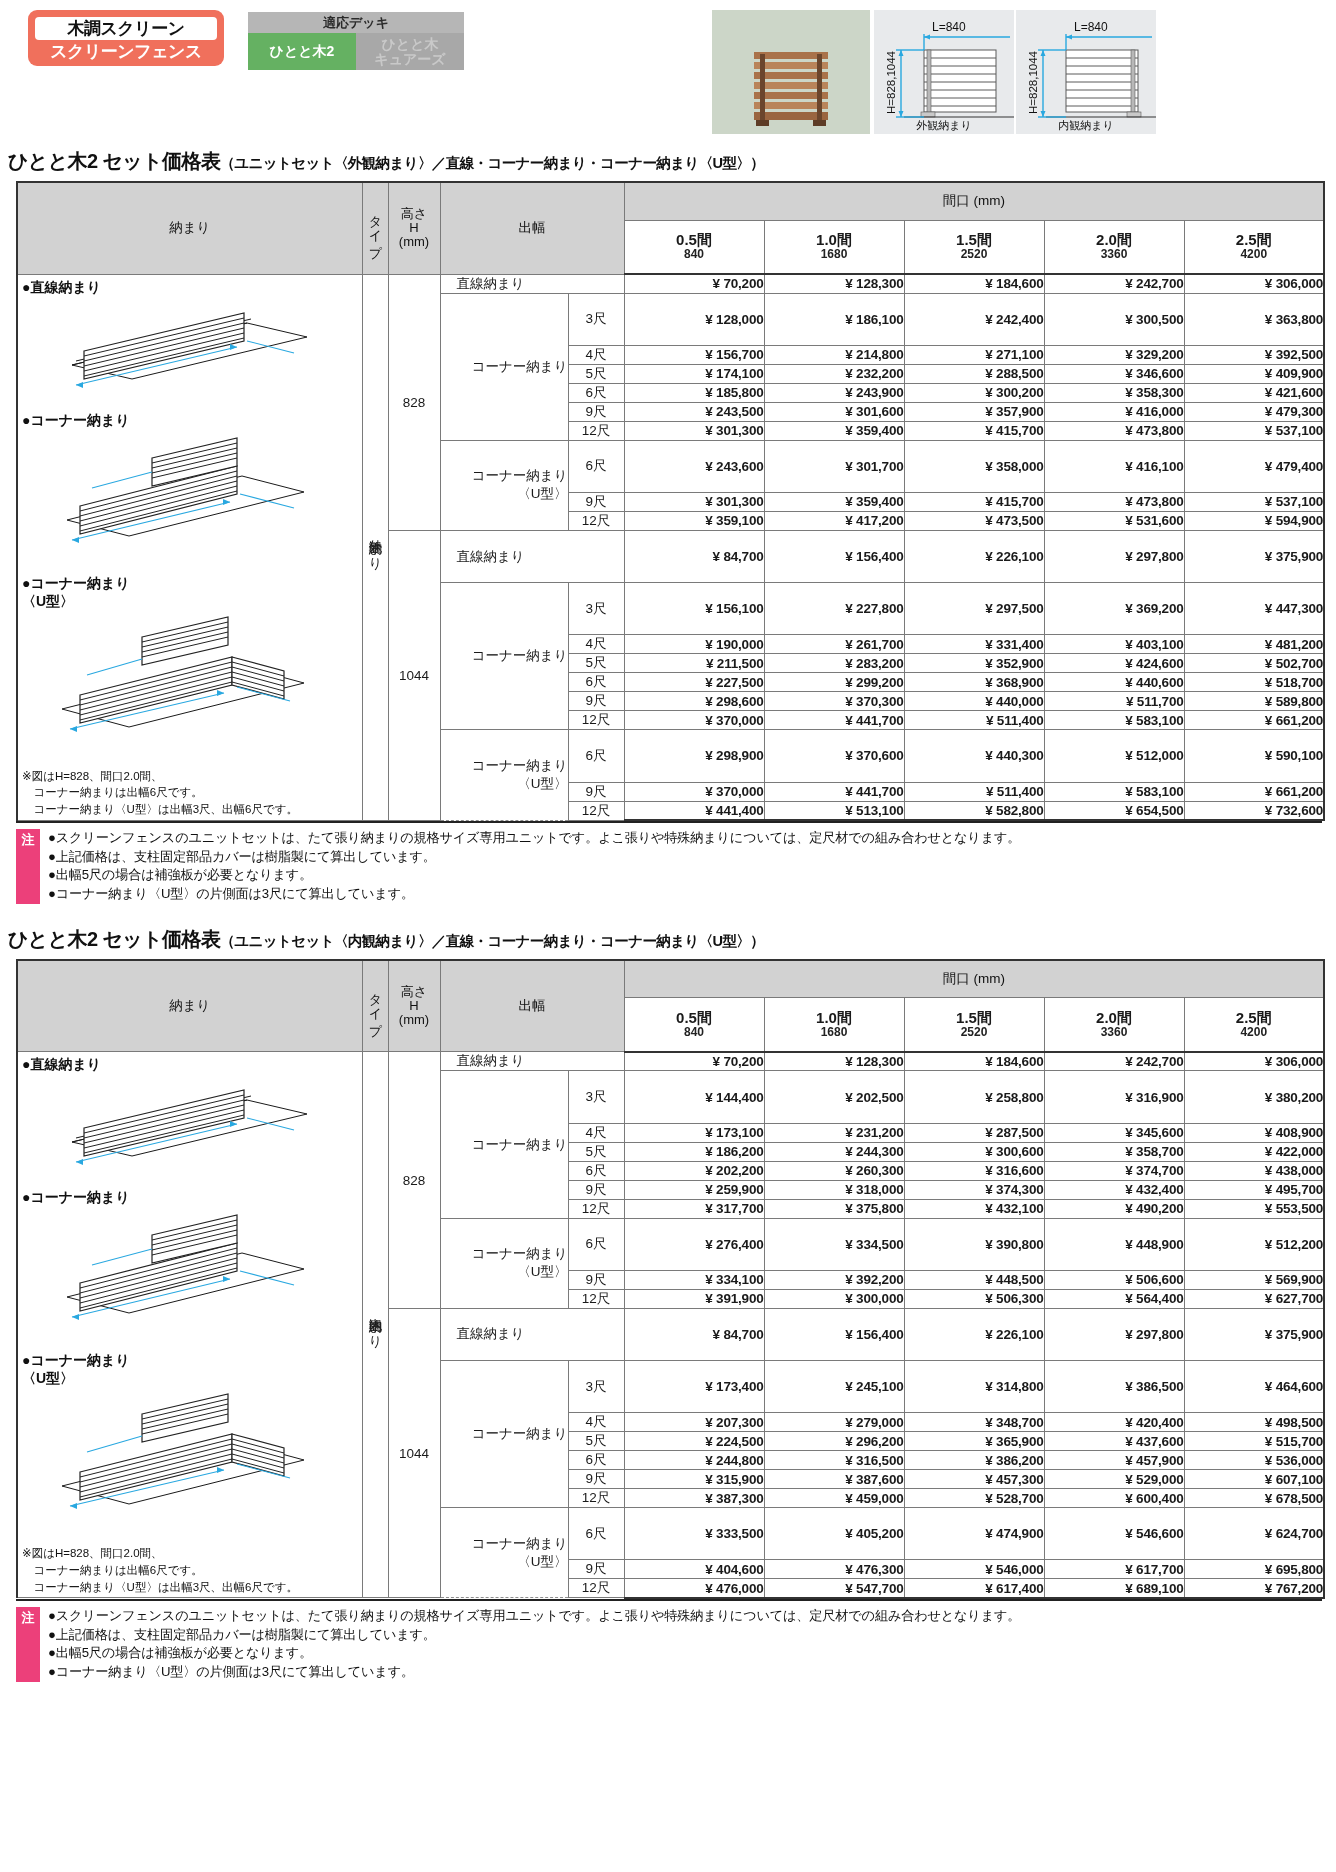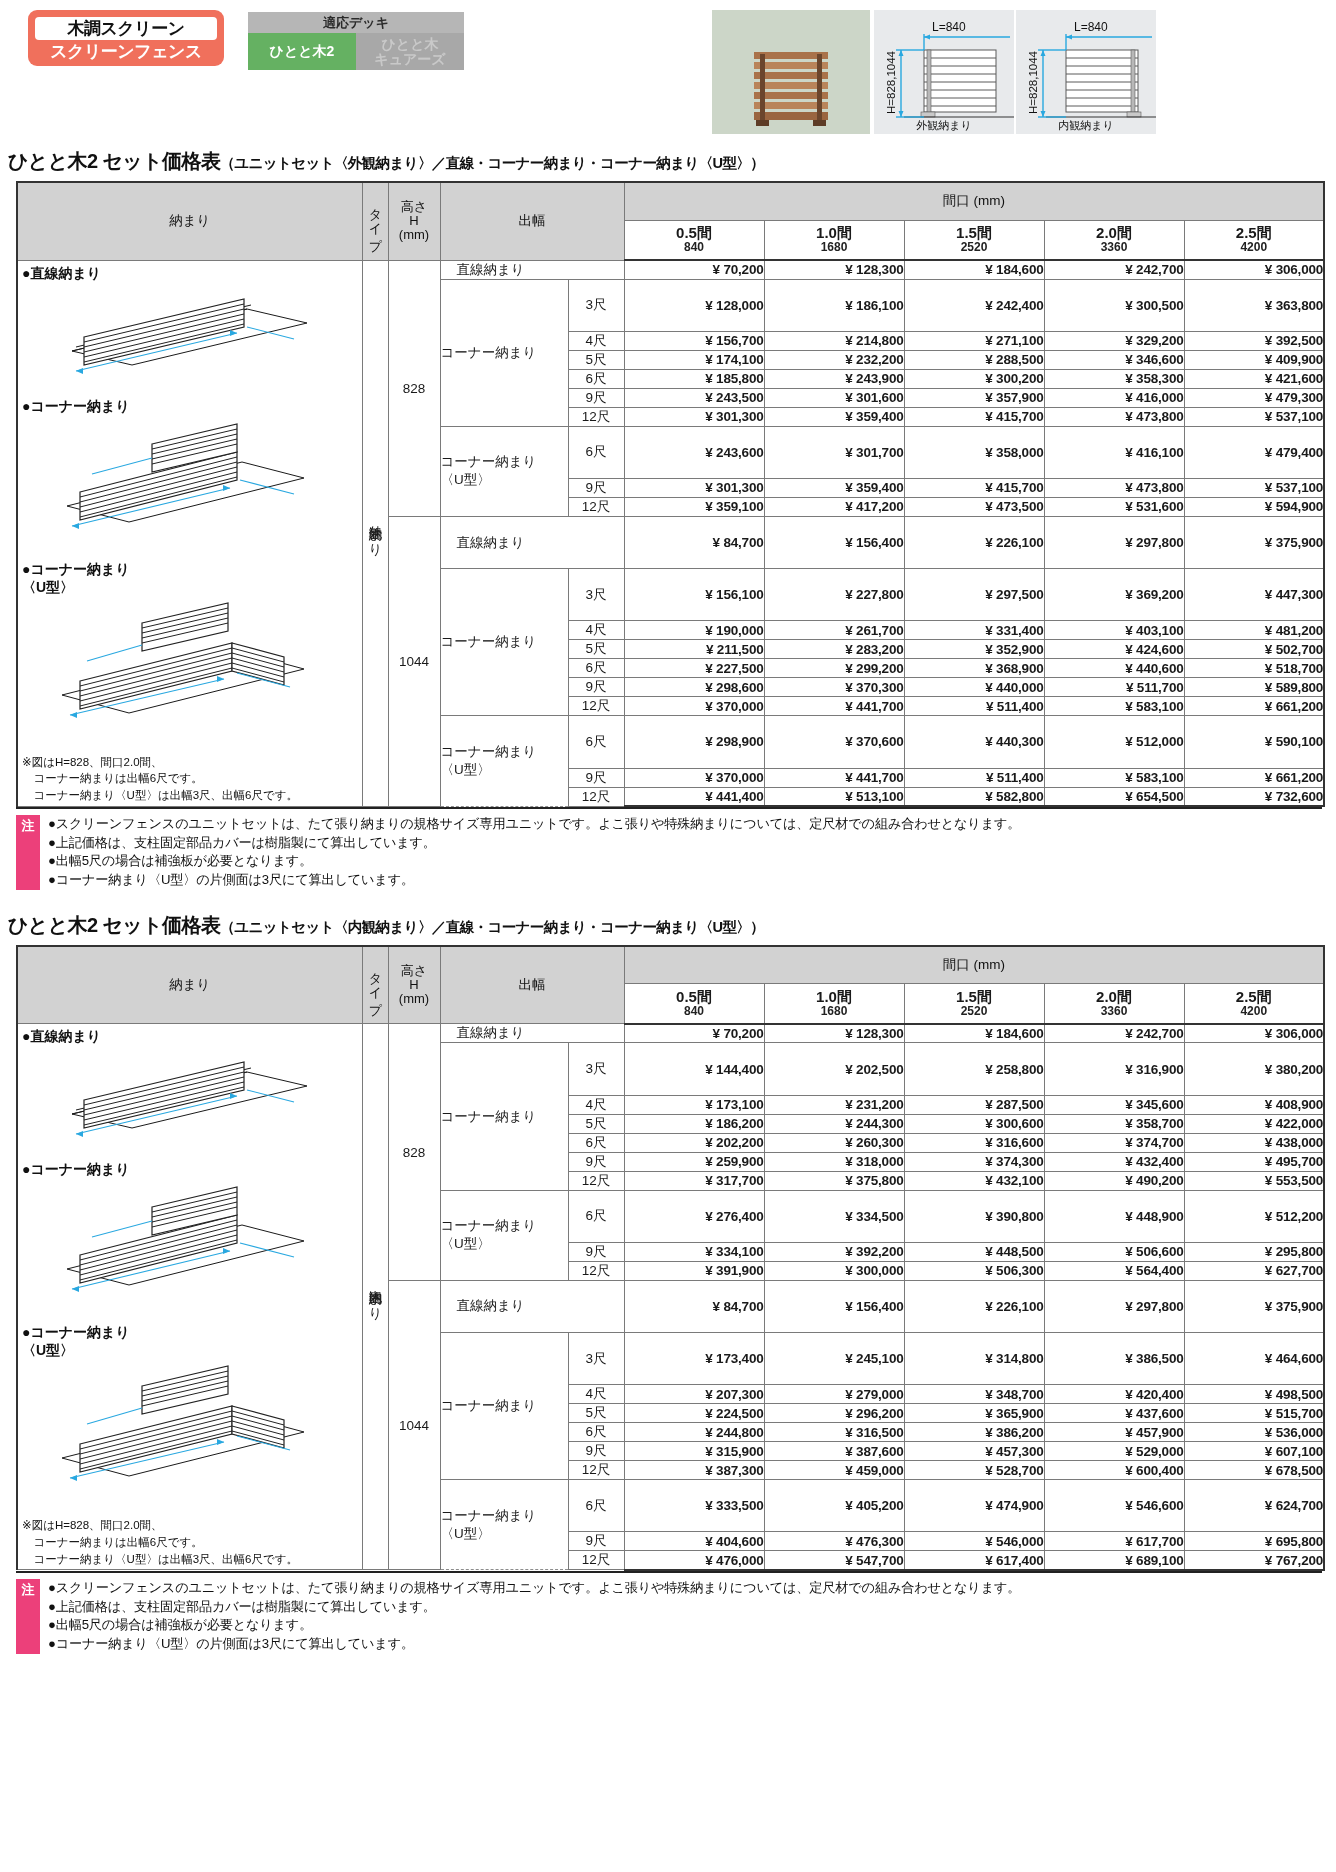--- a/index.html
+++ b/index.html
@@ -91,28 +91,28 @@
   .outer-b { border-bottom:2px solid #333 !important; }
 
   .c-img   { width:345px; }
   .c-type  { width:26px; }
   .c-h     { width:52px; }
   .c-deguchi { width:128px; }
   .c-shaku { width:56px; }
   .c-price { width:140px; }
 
   th.mado { height:38px; font-size:15px; font-weight:normal; }
-  .colhead { height:40px; text-align:center; line-height:1.15; }
+  .colhead { height:54px; text-align:center; line-height:1.15; }
   .colhead .big { font-size:15px; font-weight:bold; display:block; }
   .colhead .small { font-size:12px; display:block; color:#222; }
 
   td.price { text-align:right; padding-right:12px; font-size:15px; font-weight:bold;
              letter-spacing:-0.2px; white-space:nowrap; }
   td.shaku { text-align:center; font-size:14.5px; }
-  td.rowlabel { text-align:left; font-size:14px; padding-left:2px; }
+  td.rowlabel { text-align:right; font-size:14px; padding-left:2px; }
   td.rowlabel.left { text-align:left; padding-left:16px; }
   td.vert {
     font-size:14px; text-align:center; vertical-align:middle;
     writing-mode:vertical-rl; text-orientation:upright; letter-spacing:1px;
   }
   td.hval { text-align:center; font-size:15px; }
   tr.dash td { border-bottom:1px dashed #8d8d8d; }
   tr.solidline td { border-bottom:1px solid #7a7a7a; }
   .imgcell { vertical-align:top; position:relative; padding:4px 0 0 6px; }
 
@@ -797,21 +797,21 @@
         <td class="price">¥ 390,800</td>
         <td class="price">¥ 448,900</td>
         <td class="price outer-r">¥ 512,200</td>
       </tr>
       <tr class="dash">
         <td class="shaku">9尺</td>
         <td class="price">¥ 334,100</td>
         <td class="price">¥ 392,200</td>
         <td class="price">¥ 448,500</td>
         <td class="price">¥ 506,600</td>
-        <td class="price outer-r">¥ 295,800</td>
+        <td class="price outer-r">¥ 569,900</td>
       </tr>
       <tr class="solidline">
         <td class="shaku">12尺</td>
         <td class="price">¥ 391,900</td>
         <td class="price">¥ 300,000</td>
         <td class="price">¥ 506,300</td>
         <td class="price">¥ 564,400</td>
         <td class="price outer-r">¥ 627,700</td>
       </tr>
       <tr class="solidline">

